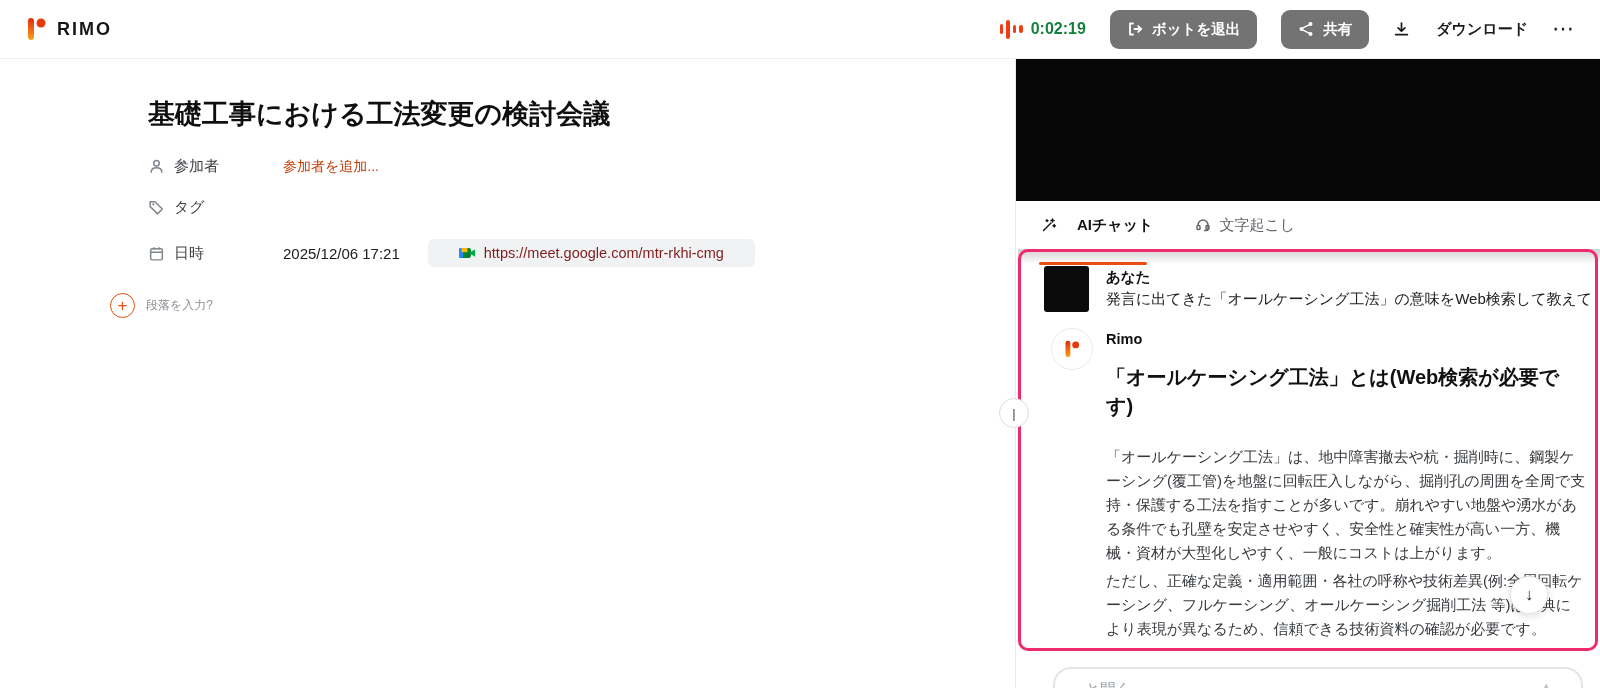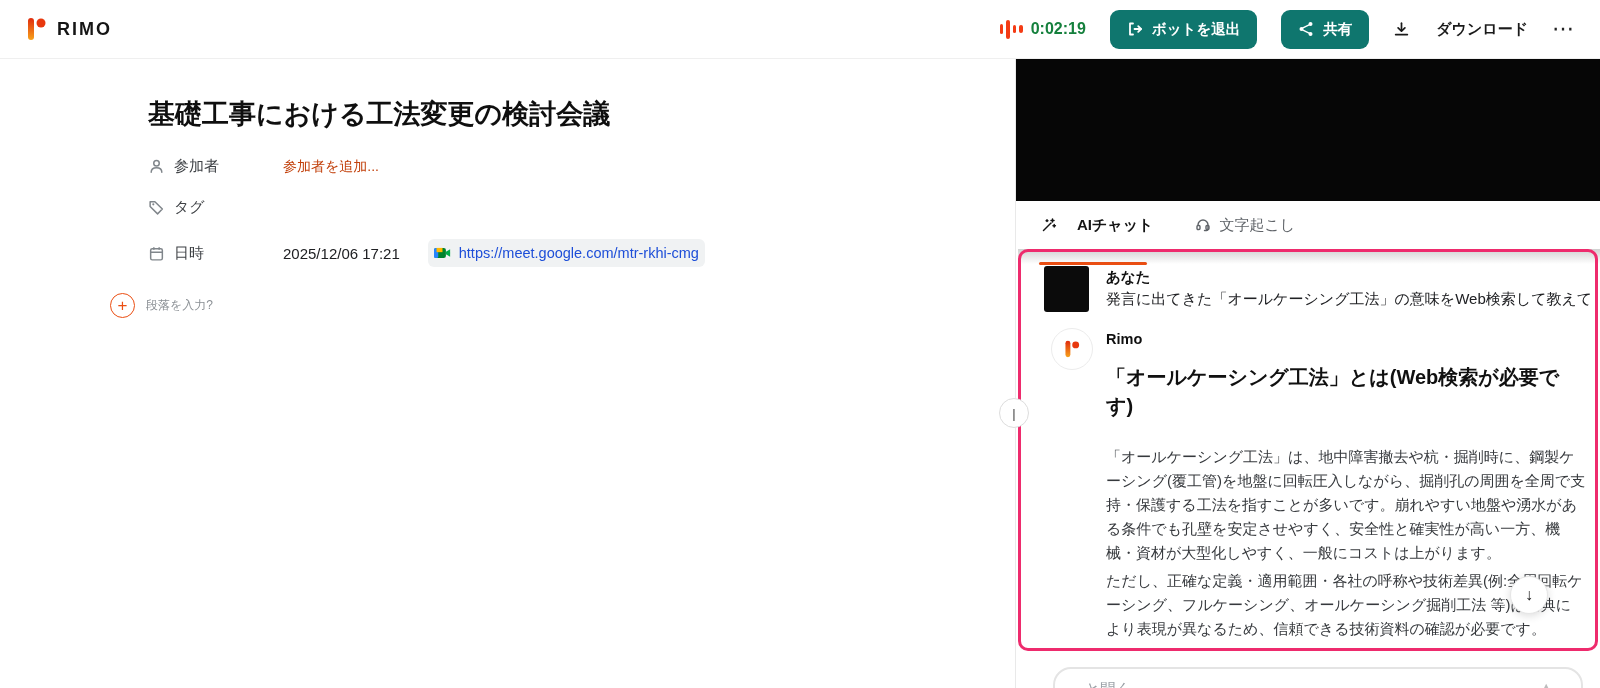--- a/index.html
+++ b/index.html
@@ -12,43 +12,43 @@
     align-items:center; justify-content:space-between; padding:0 26px; z-index:50; }
   .logo { display:flex; align-items:center; gap:9px; }
   .logo-word { font-size:18px; font-weight:800; letter-spacing:2px; color:#151515; }
   .top-right { display:flex; align-items:center; gap:24px; }
   .timer-group { display:flex; align-items:center; gap:8px; }
   .wave { display:flex; align-items:flex-end; gap:3px; height:20px; }
   .wave i { display:block; width:3.5px; background:#f43b14; border-radius:2px; }
   .wave i:nth-child(1){height:10px;} .wave i:nth-child(2){height:19px;}
   .wave i:nth-child(3){height:8px;}  .wave i:nth-child(4){height:8px;}
   .timer { color:#15803d; font-size:16px; font-weight:700; }
-  .btn-orange { display:flex; align-items:center; gap:9px; background:#0f766e;
+  .btn-orange { display:flex; align-items:center; gap:9px; background:#737373;
     color:#fff; border:none; border-radius:9px; height:39px; padding:0 17px;
     font-size:14.5px; font-weight:700; cursor:pointer;
     font-family:"Liberation Sans","DejaVu Sans",sans-serif; }
   .btn-plain { display:flex; align-items:center; gap:26px; background:transparent;
     border:none; color:#1a1a1a; font-size:15px; font-weight:600; cursor:pointer;
     font-family:"Liberation Sans","DejaVu Sans",sans-serif; }
   .more-dots { font-size:22px; color:#222; background:none; border:none; cursor:pointer; line-height:1; }
 
   
   .note-title { position:absolute; left:148px; top:96px; font-size:27px;
     font-weight:700; color:#0f0f0f; }
   .meta-row { position:absolute; display:flex; align-items:center; }
   .meta-label { display:flex; align-items:center; gap:9px; width:135px;
     font-size:15px; color:#3f4246; font-weight:500; }
   .meta-placeholder { color:#c2410c; font-size:14px; }
   .meta-value { color:#202124; font-size:15px; }
   .row-participants { left:148px; top:157px; }
   .row-tags { left:148px; top:198px; }
   .row-datetime { left:148px; top:239px; }
   .meet-pill { display:flex; align-items:center; gap:8px; background:#f0f2f3;
-    border-radius:6px; padding:6px 6px; margin-left:28px; font-size:14.5px;
-    color:#1d4ed8; cursor:pointer; }
+    border-radius:6px; padding:6px 31px; margin-left:28px; font-size:14.5px;
+    color:#7f1d1d; cursor:pointer; }
   .add-paragraph { position:absolute; left:110px; top:293px; display:flex;
     align-items:center; gap:11px; cursor:text; }
   .plus-circle { width:25px; height:25px; border:1.6px solid #eb4e12; color:#eb4e12;
     border-radius:50%; display:flex; align-items:center; justify-content:center;
     font-size:17px; font-weight:500; line-height:1; padding-bottom:1px; }
   .add-paragraph-text { color:#8a8f94; font-size:12px; }
 
   
   .panel { position:absolute; left:1015px; top:59px; width:585px; height:629px;
     border-left:1px solid #e9e9e9; background:#fff; }

